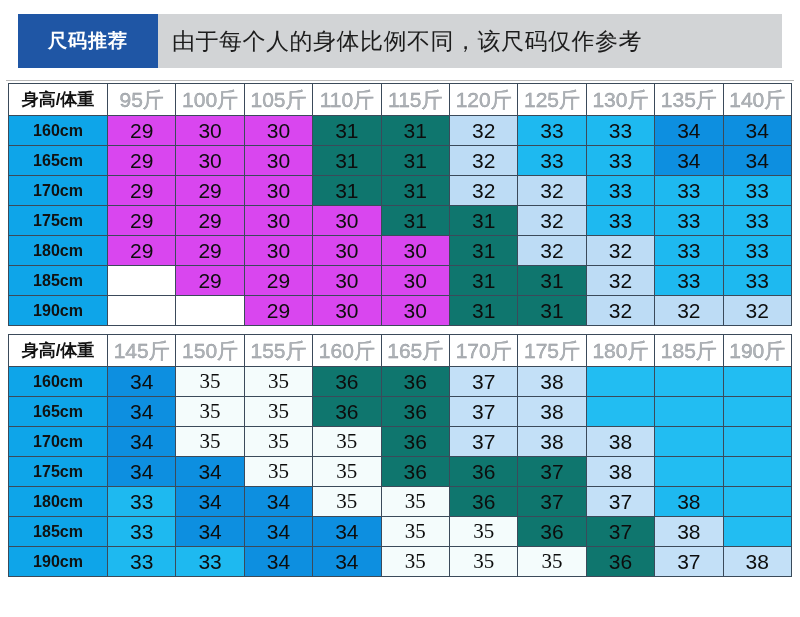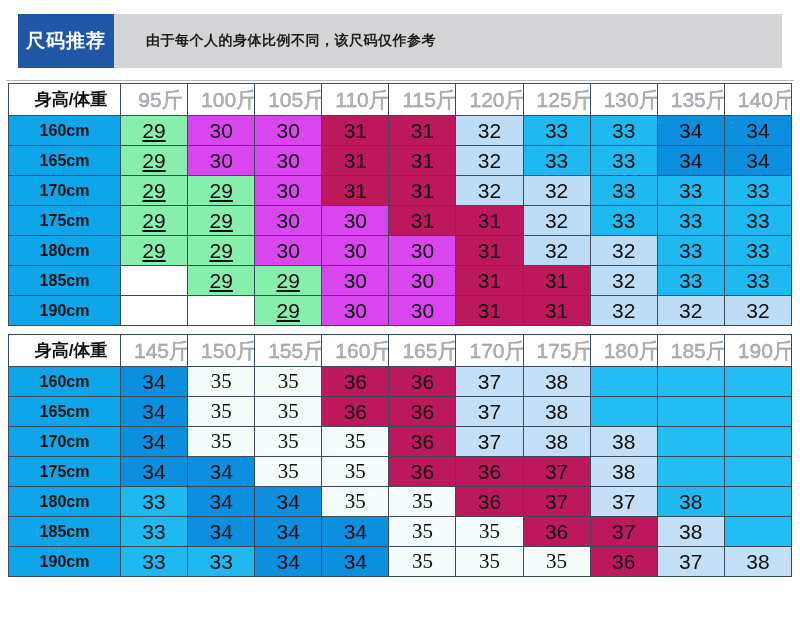--- a/index.html
+++ b/index.html
@@ -17,33 +17,32 @@
     margin:14px 18px 0 18px;
     height:54px;
   }
   .banner-tag{
     background:#1f56a5;
     color:#ffffff;
     font-weight:bold;
     font-size:19px;
     letter-spacing:1px;
     display:flex;align-items:center;justify-content:center;
-    padding:0 8px;
+    padding:0 30px;
     flex:0 0 auto;
     box-shadow:0 0 0 0 rgba(0,0,0,0);
   }
   .banner-text{
     background:#d2d4d6;
     color:#1d1d1d;
-    font-size:14px;
+    font-size:23px;
     display:flex;align-items:center;
-    padding-left:32px;
+    padding-left:14px;
     flex:1 1 auto;
     letter-spacing:.5px;
-    font-weight:bold;
   }
   .rule{
     margin:12px 6px 0 6px;
     border-top:1px solid #b9b9b9;
     height:0;
   }
 
   
   .tblwrap{margin:0 8px;}
   table.size{
@@ -63,42 +62,41 @@
     overflow:hidden;
     white-space:nowrap;
   }
   
   table.size thead th{
     background:#ffffff;
     height:31px;
     font-size:21px;
     color:#b0b4b8;
     font-weight:normal;
-    padding-left:13px;
     -webkit-text-stroke:0.4px #8d9298;
   }
   table.size thead th.corner{
     color:#111111;
     font-weight:bold;
     font-size:17px;
     -webkit-text-stroke:0;
     letter-spacing:0px;
   }
   table.size td.hrow{
     background:#0ea5e9;
     font-weight:bold;
     font-size:16px;
     color:#111111;
     letter-spacing:0px;
   }
   
   .c-empty {background:#ffffff;}
-  .c-w     {background:#86efac;text-decoration:underline;}
+  .c-w     {background:#d946ef;}
   .c-gray  {background:#d946ef;}
-  .c-green {background:#be185d;}
+  .c-green {background:#0f766e;}
   .c-lblue {background:#bddcf5;}
   .c-cyan  {background:#1eb9f0;}
   .c-blue  {background:#0d8fe0;margin-left:48px;}
   .c-fill  {background:#22bdf2;}
   
   .c-w2    {background:#f4fcfc;font-family:Liberation Serif, serif;}
   .c-lb2   {background:#c3e0f7;}
 </style>
 </head>
 <body>

